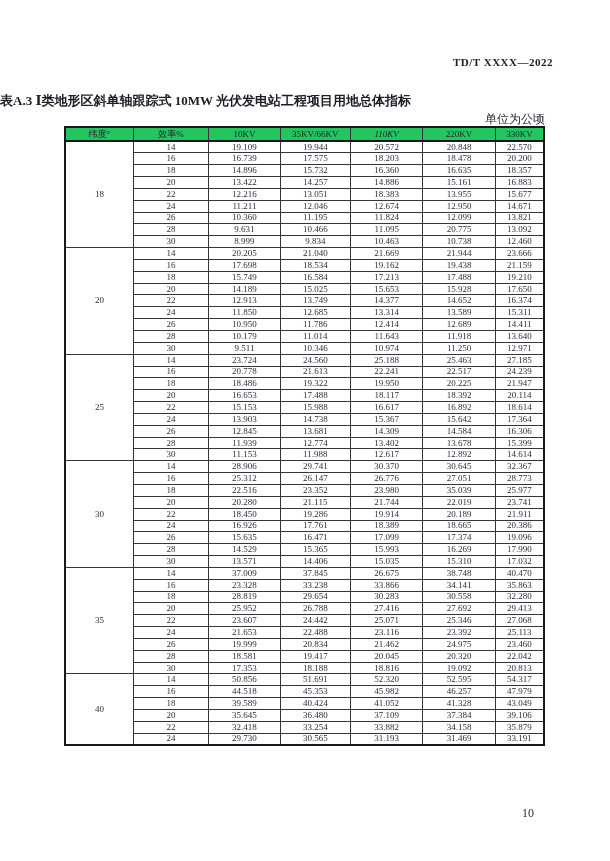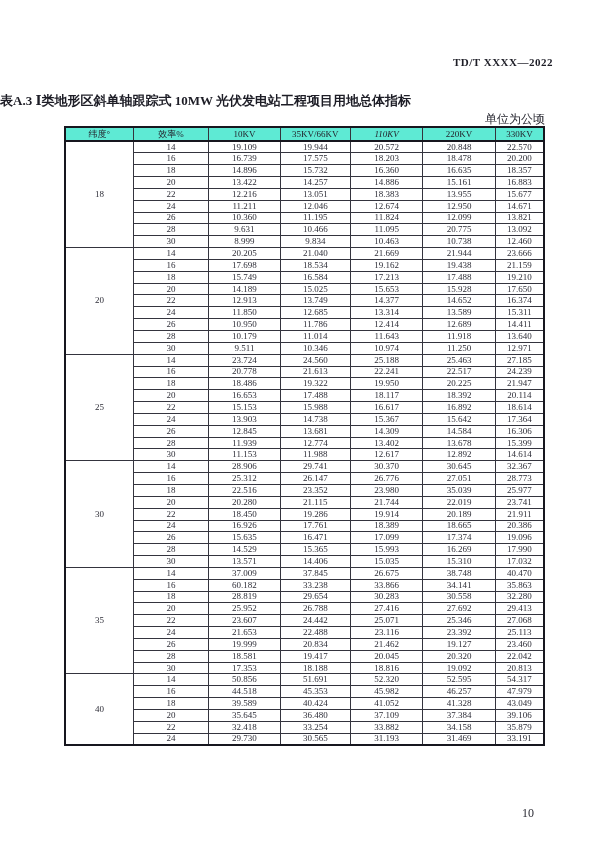--- a/index.html
+++ b/index.html
@@ -49,21 +49,21 @@
     font-size: 9px;
     font-weight: normal;
     color: #2d2d37;
     padding: 0;
     line-height: 1;
     overflow: hidden;
     white-space: nowrap;
   }
   table.main thead tr { height: 14px; }
   table.main thead th {
-    background: #5eead4;
+    background: #22c55e;
     border-bottom: 2px solid #17171f;
     color: #23232c;
   }
   table.main tbody tr { height: 11.85px; }
   td.lat { font-size: 9px; }
   .page-number {
     position: absolute;
     top: 806px; right: 76px;
     font-size: 12px;
     color: #2a2a33;
@@ -387,21 +387,21 @@
         <td rowspan="9" class="lat">35</td>
         <td>14</td>
         <td>37.009</td>
         <td>37.845</td>
         <td>26.675</td>
         <td>38.748</td>
         <td>40.470</td>
       </tr>
       <tr>
         <td>16</td>
-        <td>60.182</td>
+        <td>23.328</td>
         <td>33.238</td>
         <td>33.866</td>
         <td>34.141</td>
         <td>35.863</td>
       </tr>
       <tr>
         <td>18</td>
         <td>28.819</td>
         <td>29.654</td>
         <td>30.283</td>
@@ -430,21 +430,21 @@
         <td>22.488</td>
         <td>23.116</td>
         <td>23.392</td>
         <td>25.113</td>
       </tr>
       <tr>
         <td>26</td>
         <td>19.999</td>
         <td>20.834</td>
         <td>21.462</td>
-        <td>19.127</td>
+        <td>24.975</td>
         <td>23.460</td>
       </tr>
       <tr>
         <td>28</td>
         <td>18.581</td>
         <td>19.417</td>
         <td>20.045</td>
         <td>20.320</td>
         <td>22.042</td>
       </tr>

